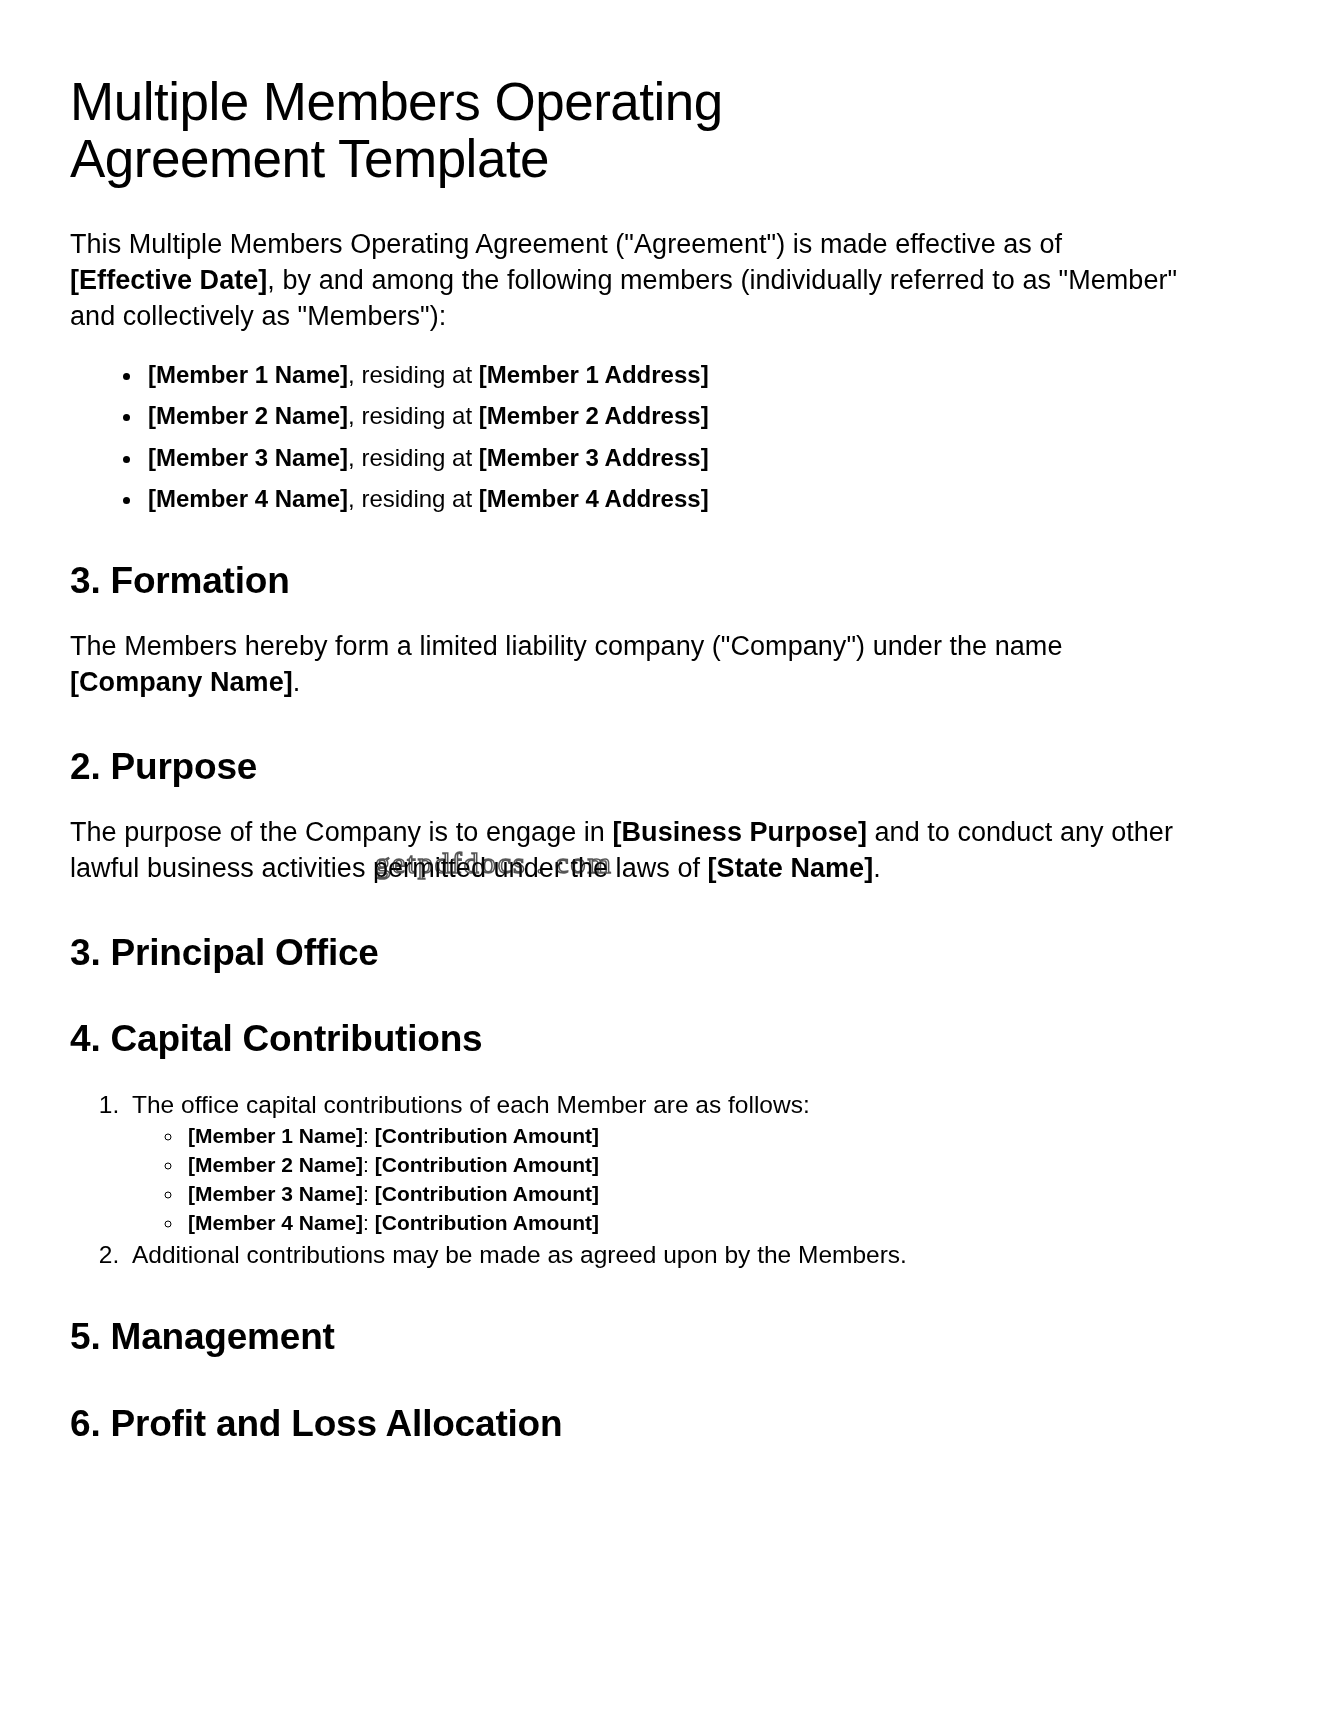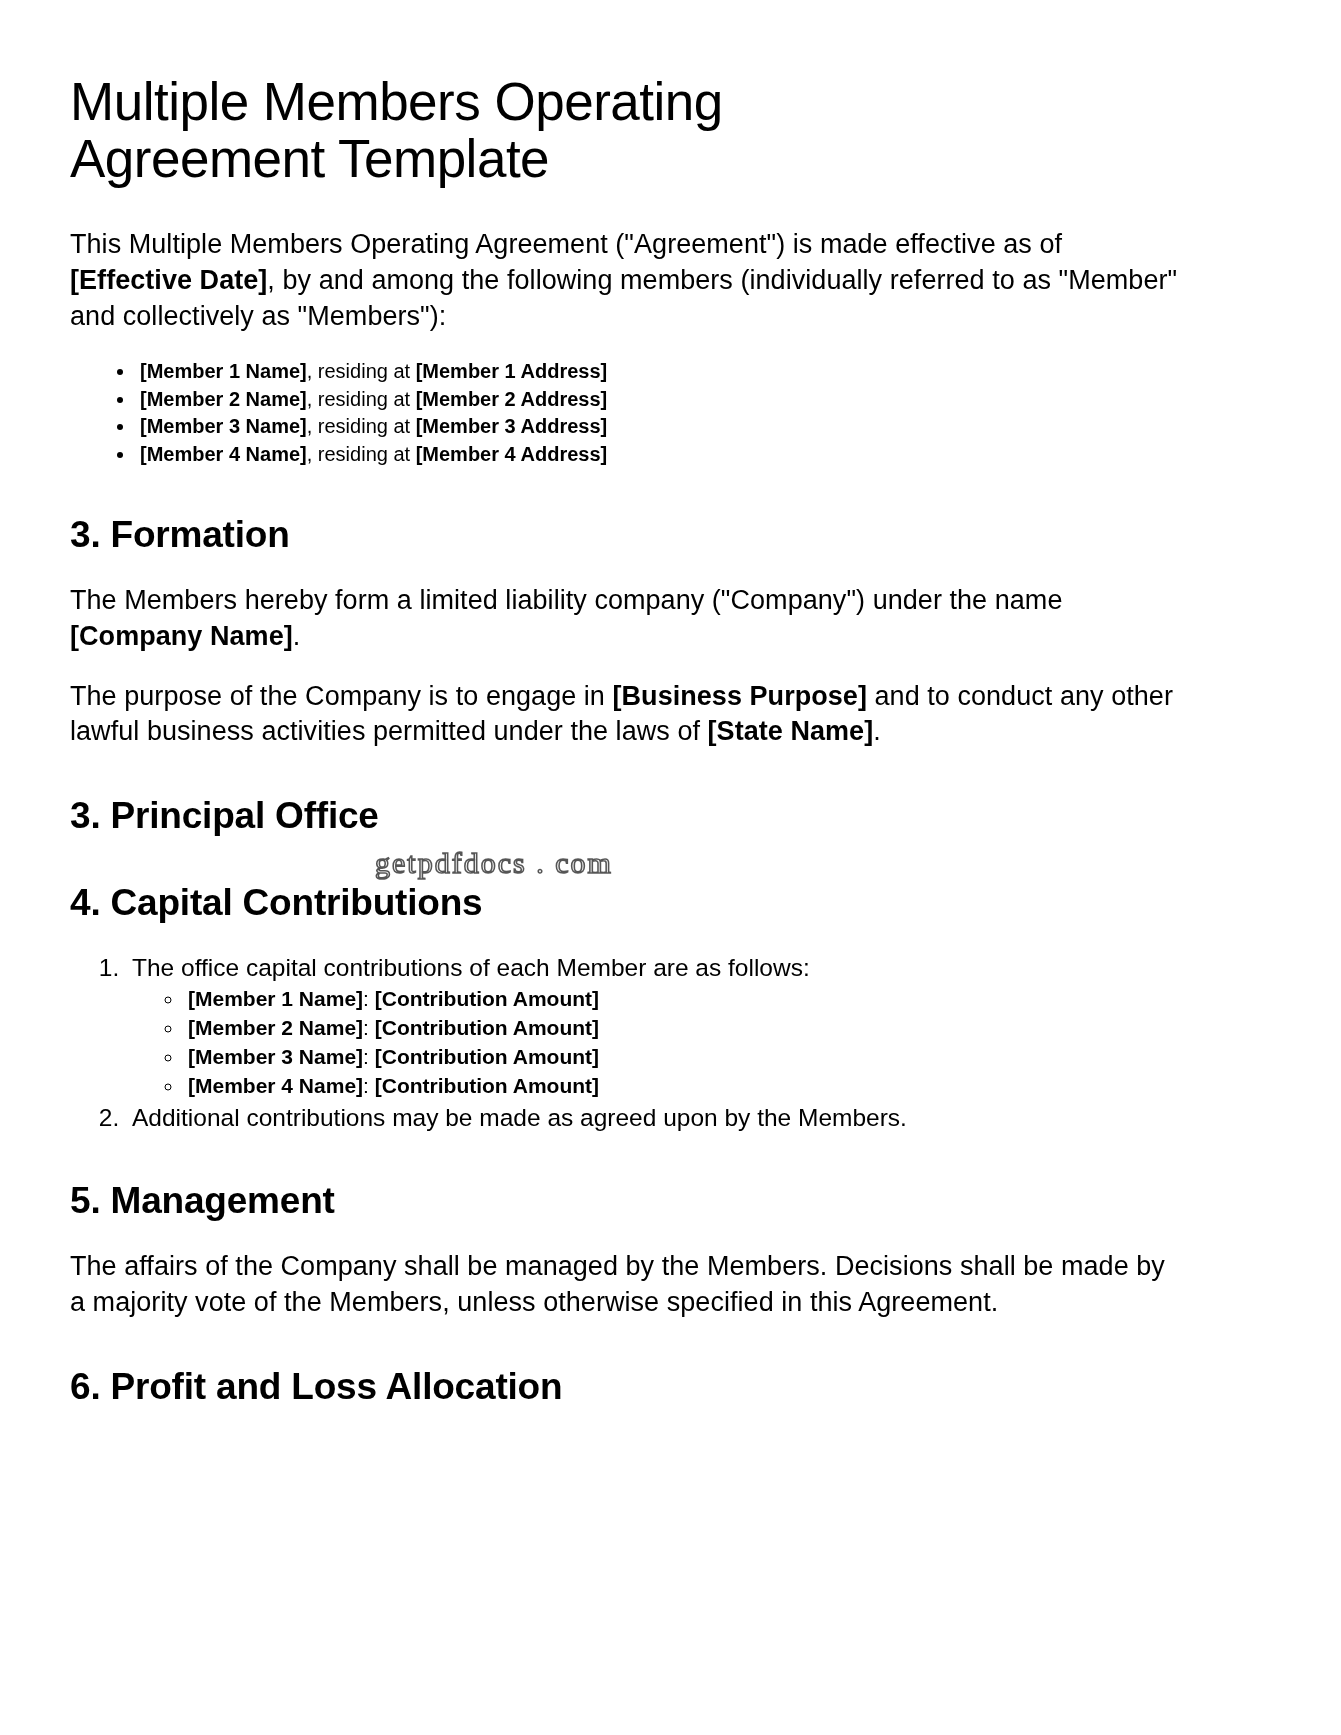--- a/index.html
+++ b/index.html
@@ -71,23 +71,23 @@
 
   b, strong { font-weight: 700; }
 
   
   ul.member-list {
     margin: 14px 0 24px 0;
     padding-left: 66px;
     list-style-type: disc;
   }
   ul.member-list > li {
-    font-size: 20px;
+    font-size: 24px;
     line-height: 1.38;
-    margin: 0;
+    margin: 8px;
     padding-left: 4px;
   }
 
   ol.capital-list {
     margin: 14px 0 0 0;
     padding-left: 56px;
     list-style-type: decimal;
   }
   ol.capital-list > li {
     font-size: 24.5px;
@@ -126,38 +126,38 @@
       <li><b>[Member 1 Name]</b><span>, residing at </span><b>[Member 1 Address]</b></li>
       <li><b>[Member 2 Name]</b><span>, residing at </span><b>[Member 2 Address]</b></li>
       <li><b>[Member 3 Name]</b><span>, residing at </span><b>[Member 3 Address]</b></li>
       <li><b>[Member 4 Name]</b><span>, residing at </span><b>[Member 4 Address]</b></li>
     </ul>
 
 
     <h2 class="section-heading">3. Formation</h2>
     <p class="body-text"><span>The Members hereby form a limited liability company ("Company") under the name </span><b>[Company Name]</b><span>.</span></p>
 
+    <h2 class="section-heading">2. Purpose</h2>
     <p class="body-text"><span>The purpose of the Company is to engage in </span><b>[Business Purpose]</b><span> and to conduct any other lawful business activities permitted under the laws of </span><b>[State Name]</b><span>.</span></p>
 
     <h2 class="section-heading">3. Principal Office</h2>
 
     <h2 class="section-heading">4. Capital Contributions</h2>
 
     <ol class="capital-list">
       <li>
         <span>The office capital contributions of each Member are as follows:</span>
         <ul class="contrib-sublist">
           <li><b>[Member 1 Name]</b><span>: </span><b>[Contribution Amount]</b></li>
           <li><b>[Member 2 Name]</b><span>: </span><b>[Contribution Amount]</b></li>
           <li><b>[Member 3 Name]</b><span>: </span><b>[Contribution Amount]</b></li>
           <li><b>[Member 4 Name]</b><span>: </span><b>[Contribution Amount]</b></li>
         </ul>
       </li>
       <li><span>Additional contributions may be made as agreed upon by the Members.</span></li>
     </ol>
 
     <h2 class="section-heading">5. Management</h2>
-    <p class="body-text">The affairs of the Company shall be managed by the Members. Decisions shall be made by a majority vote of the Members, unless otherwise specified in this Agreement.</p>
 
     <h2 class="section-heading">6. Profit and Loss Allocation</h2>
 
   </div>
 </div>
 
 </body></html>

